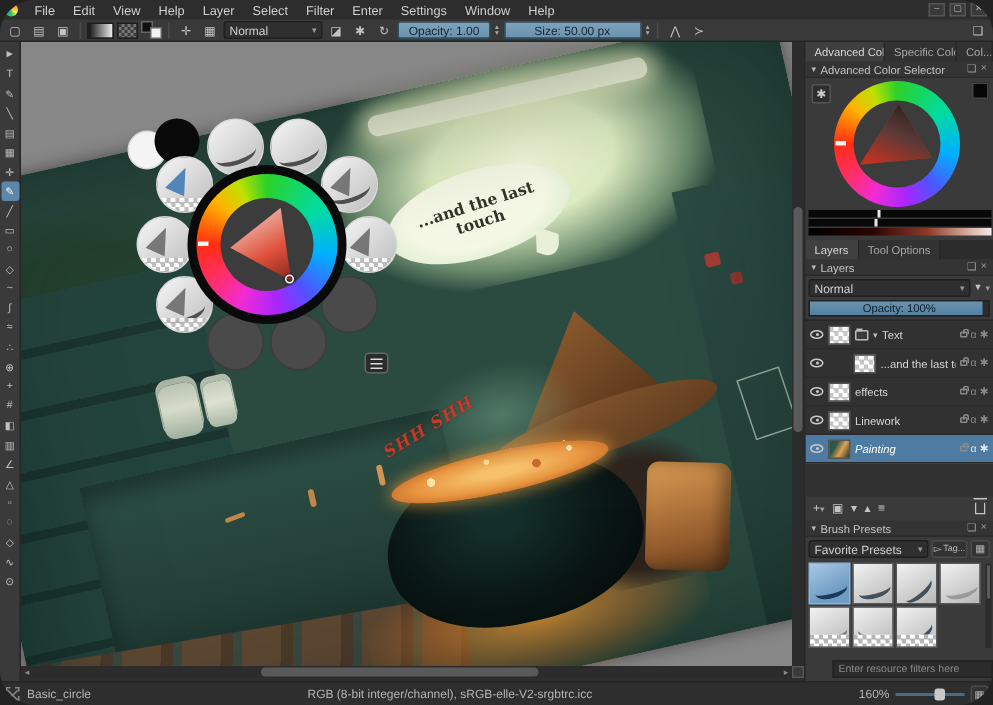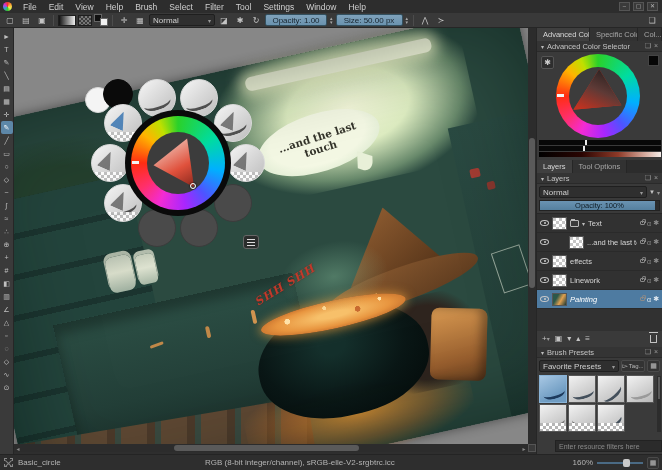--- a/index.html
+++ b/index.html
@@ -1,18 +1,18 @@
 <!DOCTYPE html>
 <html><head>
 <meta charset="utf-8">
 <style>
   * { margin:0; padding:0; box-sizing:border-box; }
   body { font-family:"Liberation Sans","DejaVu Sans",sans-serif; background:#222; }
   .app { position:relative; width:662px; height:470px; background:#2e2e2e; overflow:hidden;
-         color:#c8c8c8; font-size:9px; }
+         color:#c8c8c8; font-size:9px;border-radius:23px; }
 
   
   .menubar { position:absolute; left:0; top:0; width:662px; height:13px; background:#2d2d2d;
              display:flex; align-items:center; gap:0; font-size:8.5px; }
   .applogo { width:9px; height:9px; border-radius:50%; margin:0 5px 0 3px;
              background:conic-gradient(#e33,#fa3,#ee5,#3c3,#39d,#c3d,#e33); }
   .menuitem { padding:1px 6px; color:#cfcfcf; cursor:default; }
   .winbtns { margin-left:auto; display:flex; gap:3px; padding-right:4px; }
   .winbtn { width:11px; height:9px; background:#3a3a3a; border:1px solid #555; color:#bbb;
             font-size:6px; line-height:7px; text-align:center; }
@@ -190,24 +190,24 @@
 <body>
 
 <div class="app">
 
   <div class="menubar">
     <span class="applogo"></span>
     <span class="menuitem">File</span>
     <span class="menuitem">Edit</span>
     <span class="menuitem">View</span>
     <span class="menuitem">Help</span>
-    <span class="menuitem">Brush</span>
+    <span class="menuitem">Layer</span>
     <span class="menuitem">Select</span>
     <span class="menuitem">Filter</span>
-    <span class="menuitem">Tool</span>
+    <span class="menuitem">Enter</span>
     <span class="menuitem">Settings</span>
     <span class="menuitem">Window</span>
     <span class="menuitem">Help</span>
     <span class="winbtns">
       <span class="winbtn">–</span>
       <span class="winbtn">▢</span>
       <span class="winbtn">✕</span>
     </span>
   </div>
 
@@ -232,21 +232,21 @@
     <span class="tbtn">◪</span>
     <span class="tbtn">✱</span>
     <span class="tbtn">↻</span>
     <span class="bluefield" style="width:62px">
       <span>Opacity: 1.00</span>
     </span>
     <span class="spin">
         <span>▴</span>
         <span>▾</span>
       </span>
-    <span class="bluefield" style="width:67px">
+    <span class="bluefield" style="width:92px">
       <span>Size: 50.00 px</span>
     </span>
     <span class="spin">
         <span>▴</span>
         <span>▾</span>
       </span>
     <span class="tsep"></span>
     <span class="tbtn">⋀</span>
     <span class="tbtn">≻</span>
     <span class="tbtn" style="margin-left:auto">❏</span>

